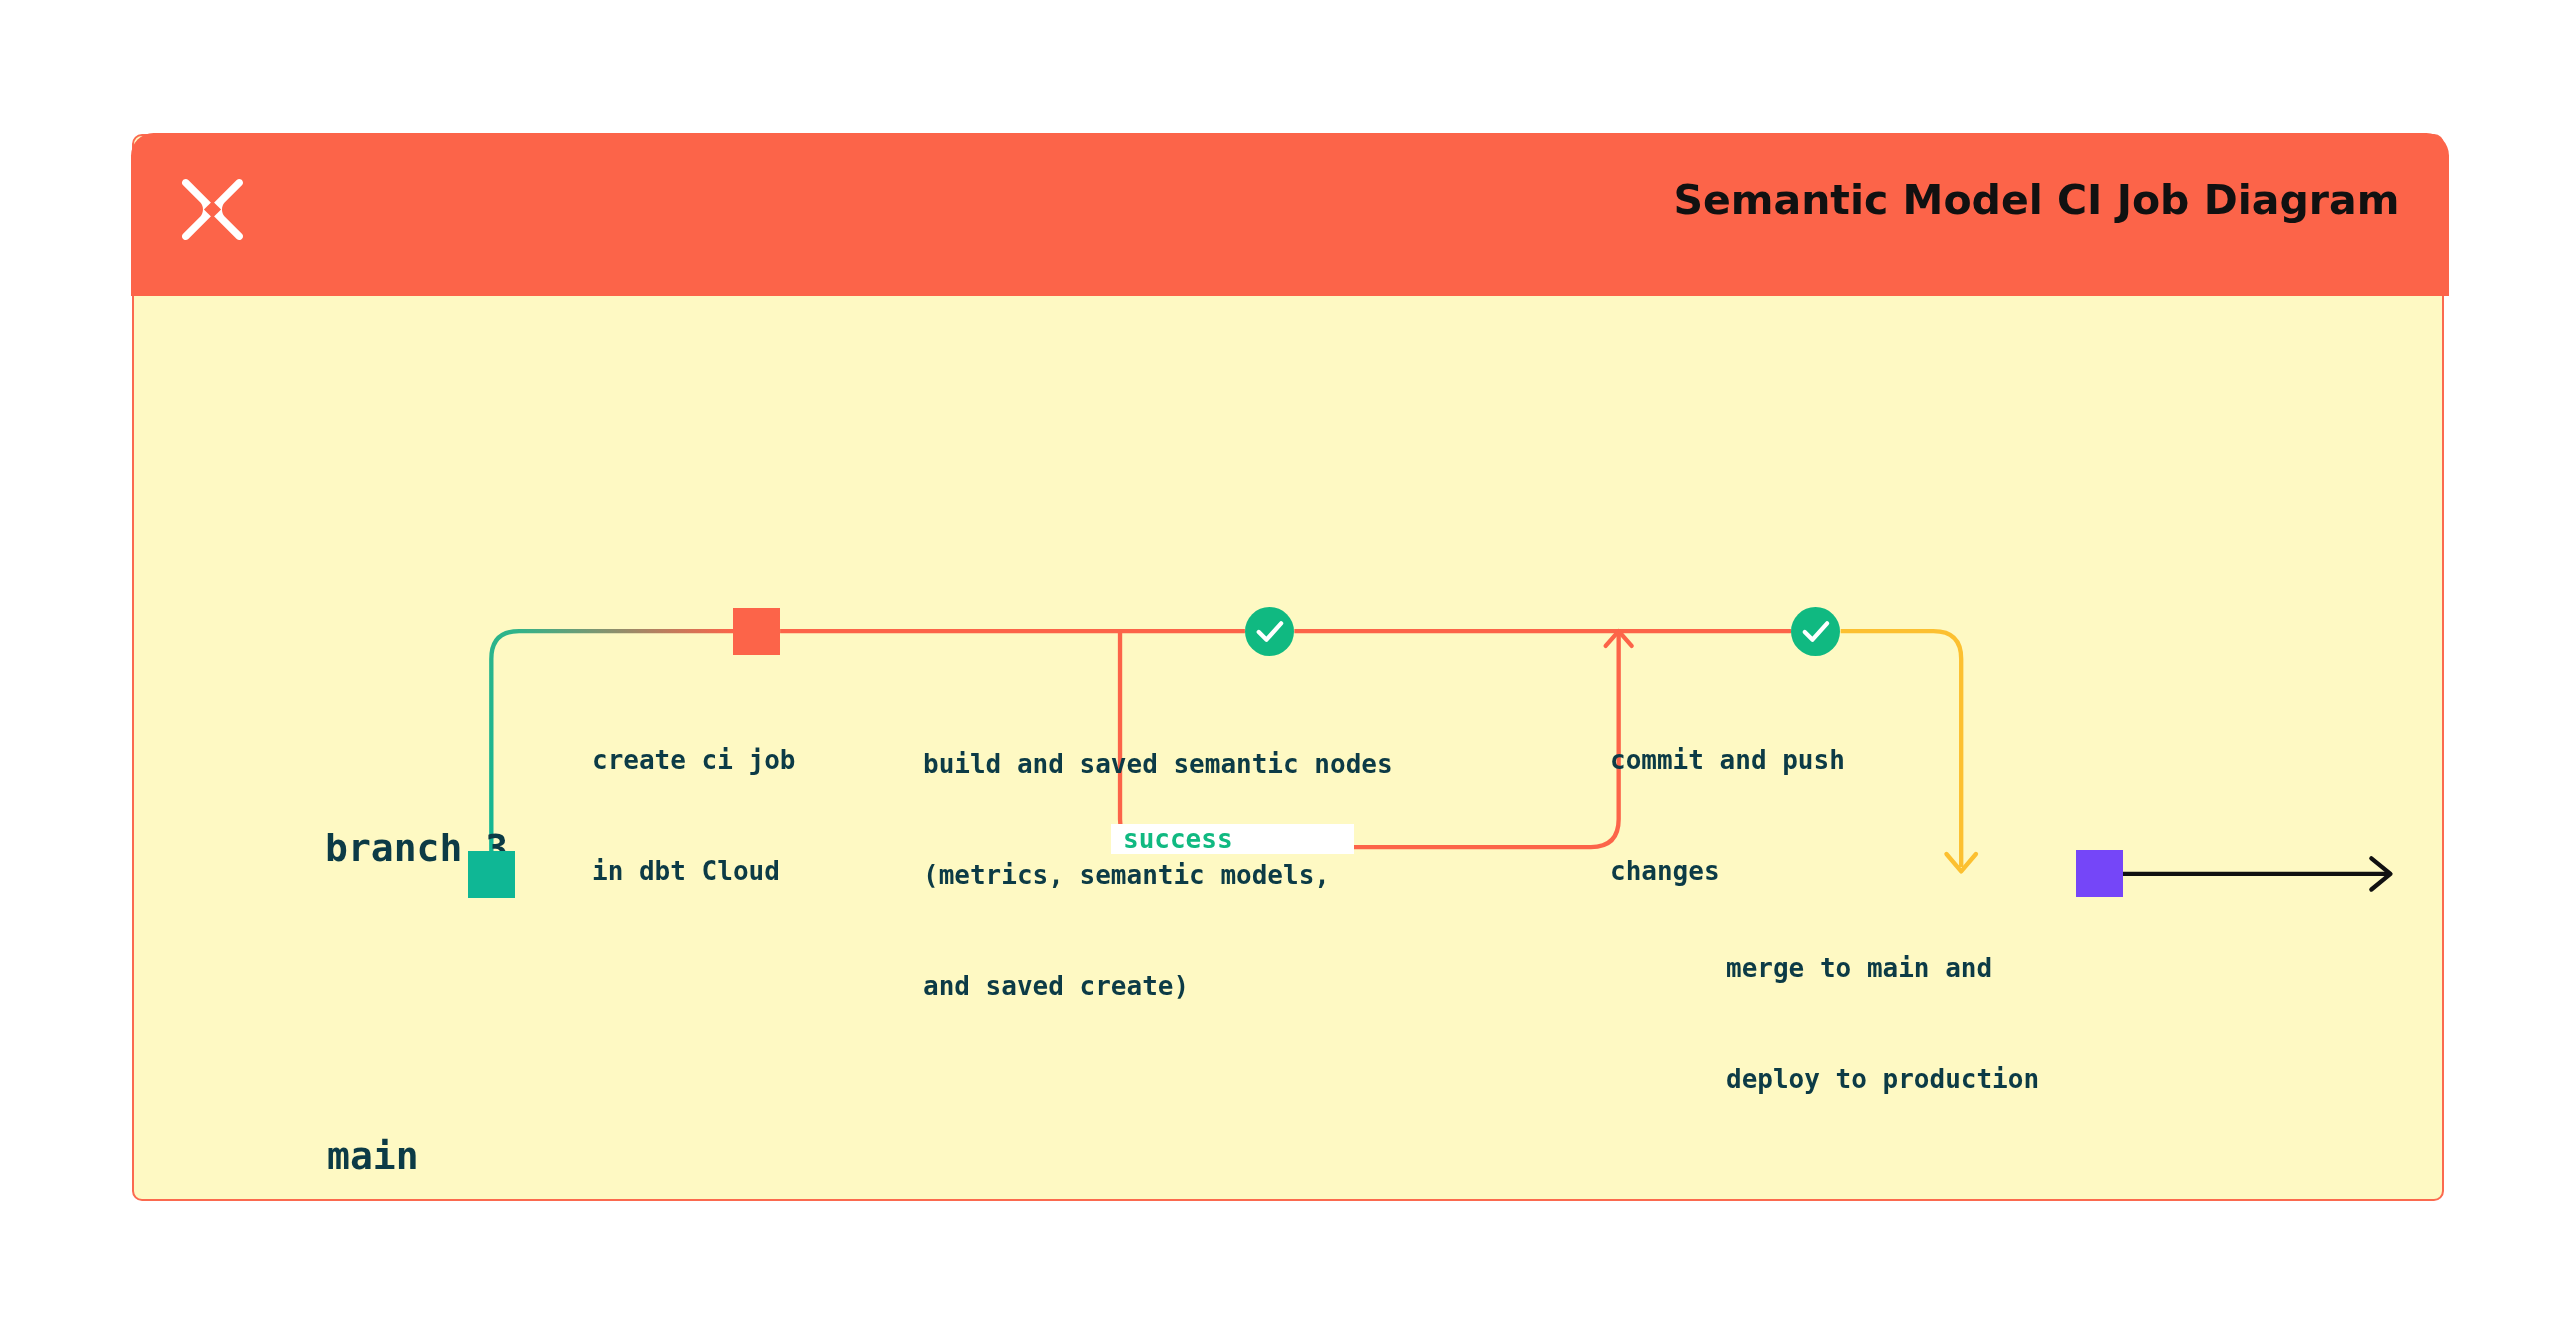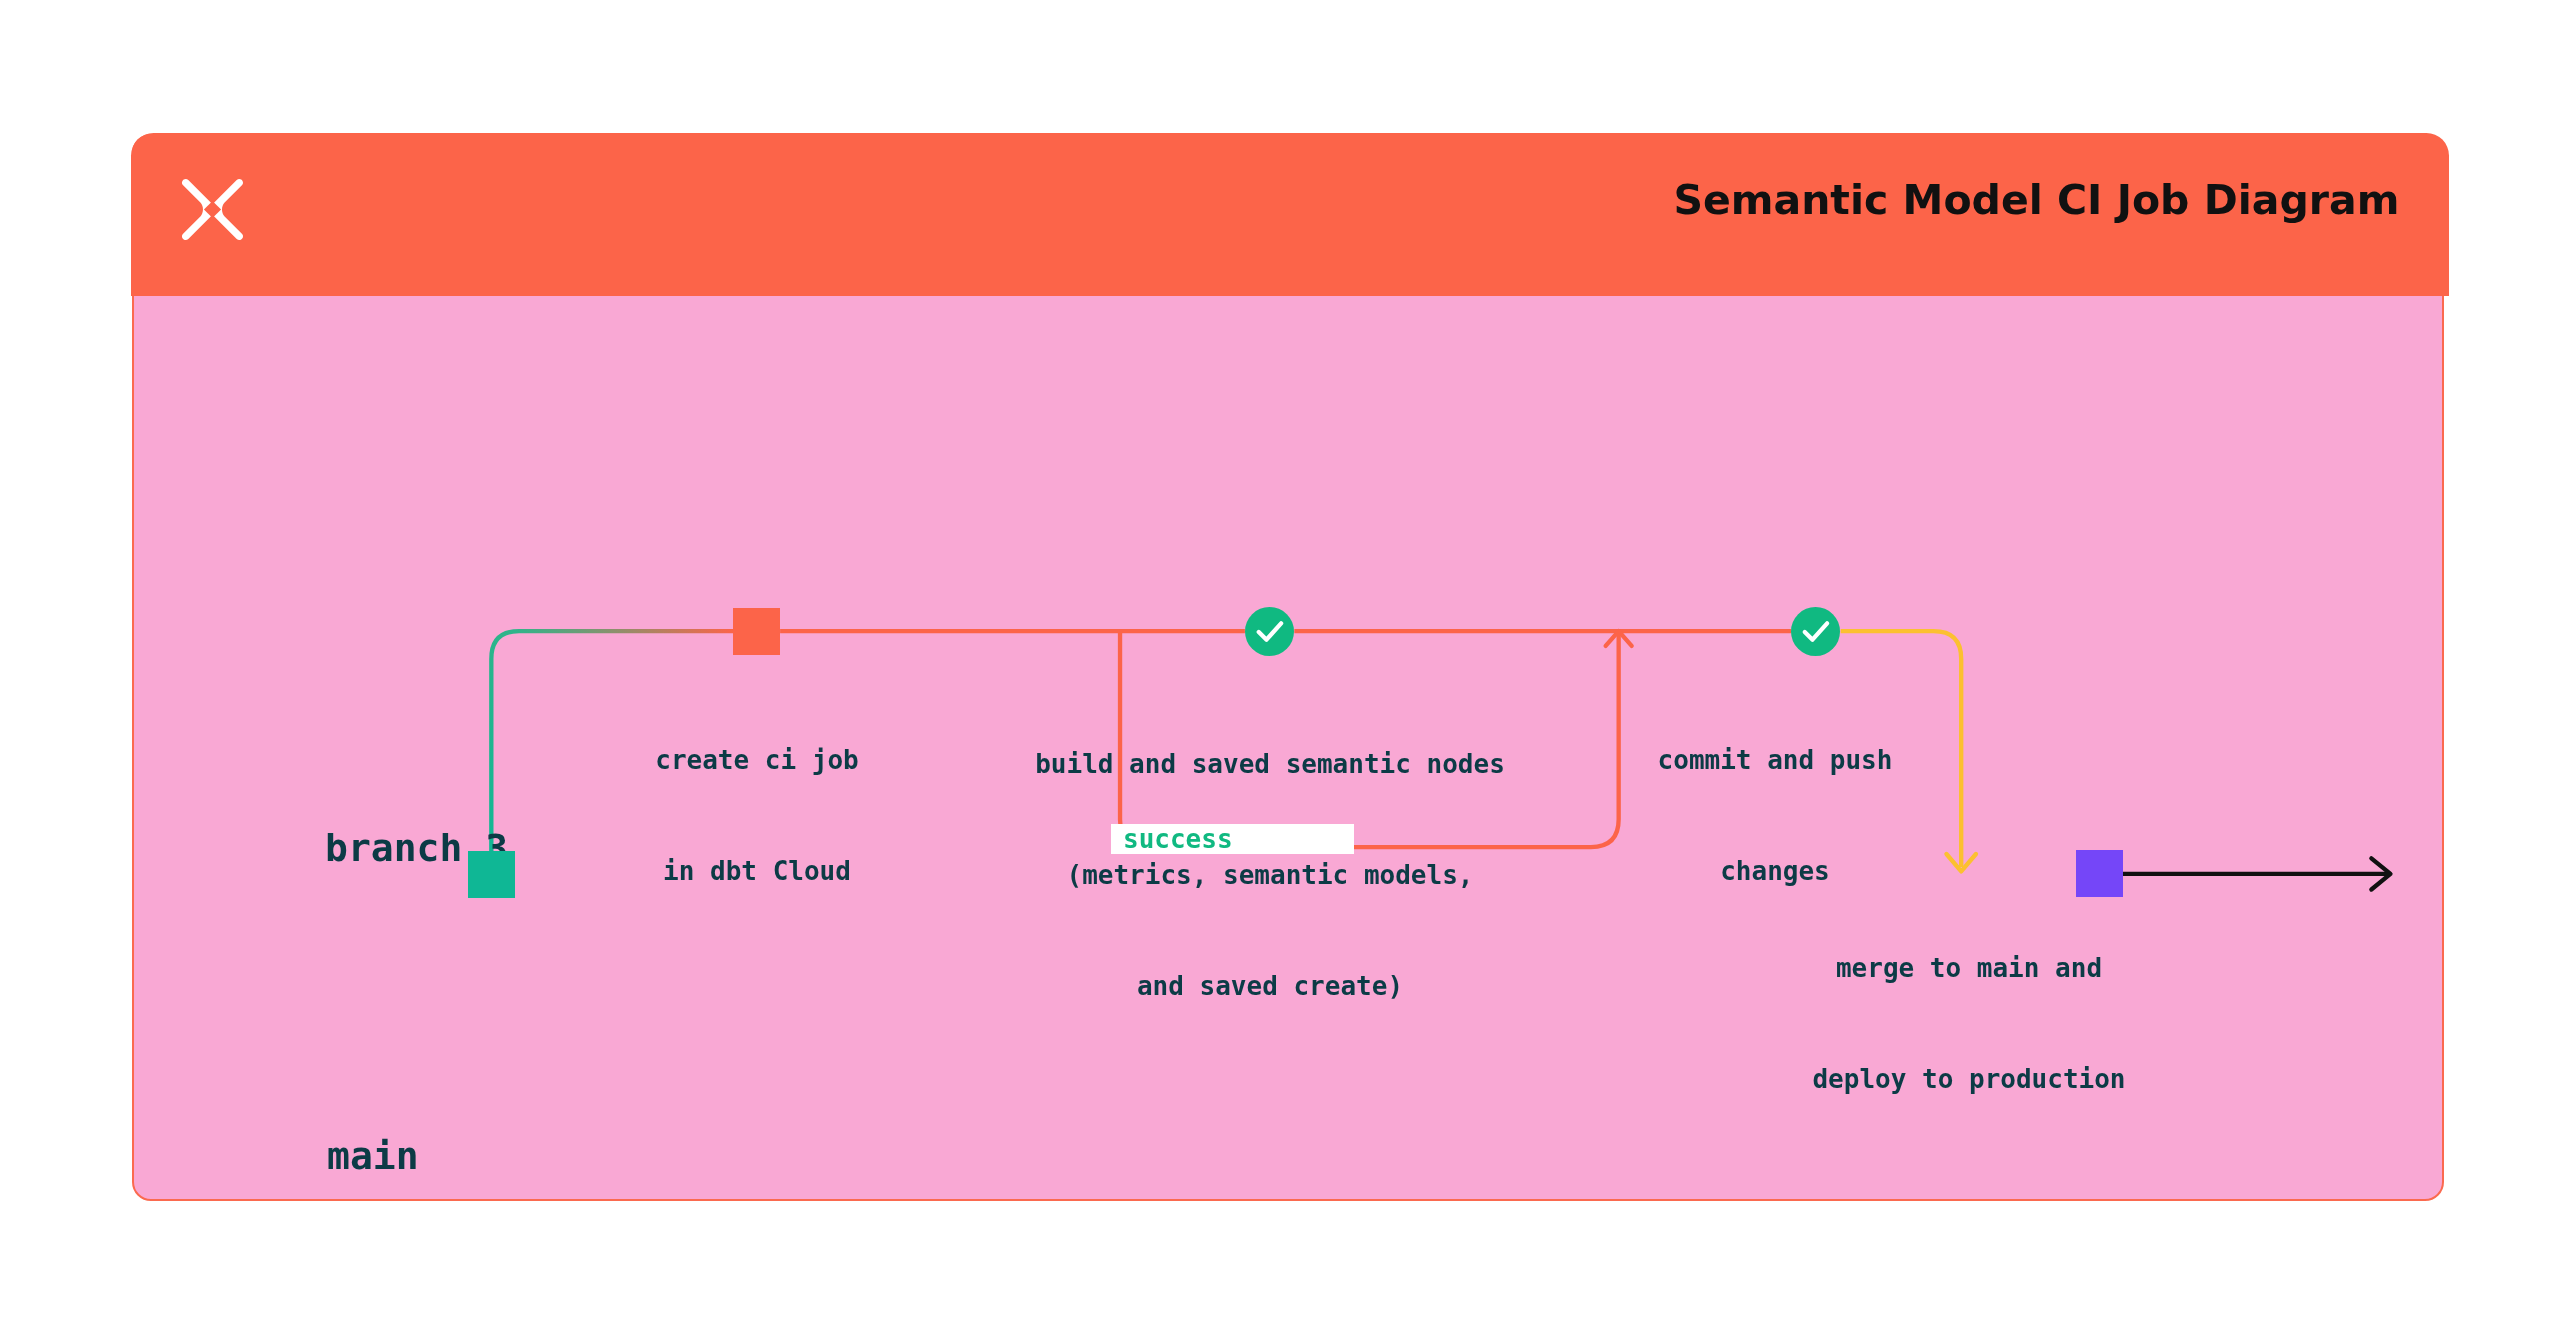--- a/index.html
+++ b/index.html
@@ -15,23 +15,23 @@
   }
 
   
   #diagram-card {
     position: absolute;
     left: 132px;
     top: 134px;
     width: 2312px;
     height: 1067px;
     border: 2.6px solid #FB6A4F;
-    border-radius: 19px;
+    border-radius: 10px;
     box-sizing: border-box;
-    background: #f9a8d4;
+    background: #fef9c3;
   }
 
   #card-header {
     position: absolute;
     left: -2.6px;
     top: -2.6px;
     width: 2318px;
     height: 163px;
     background: #FC6449;
     border-radius: 22.6px 22.6px 0 0;
@@ -102,21 +102,20 @@
   .check-node svg { display: block; }
 
   
   .caption {
     position: absolute;
     font-family: "DejaVu Sans Mono", monospace;
     font-weight: 700;
     font-size: 26px;
     line-height: 37px;
     color: #0C3B46;
-    text-align: center;
     white-space: pre;
   }
   #caption-create { left: 458px;  top: 369px; width: 330px; }
   #caption-build  { left: 789px;  top: 373px; width: 694px; }
   #caption-commit { left: 1476px; top: 369px; width: 330px; }
   #caption-merge  { left: 1592px; top: 577px; width: 486px; }
 
   #label-success {
     position: absolute;
     left: 977px;

